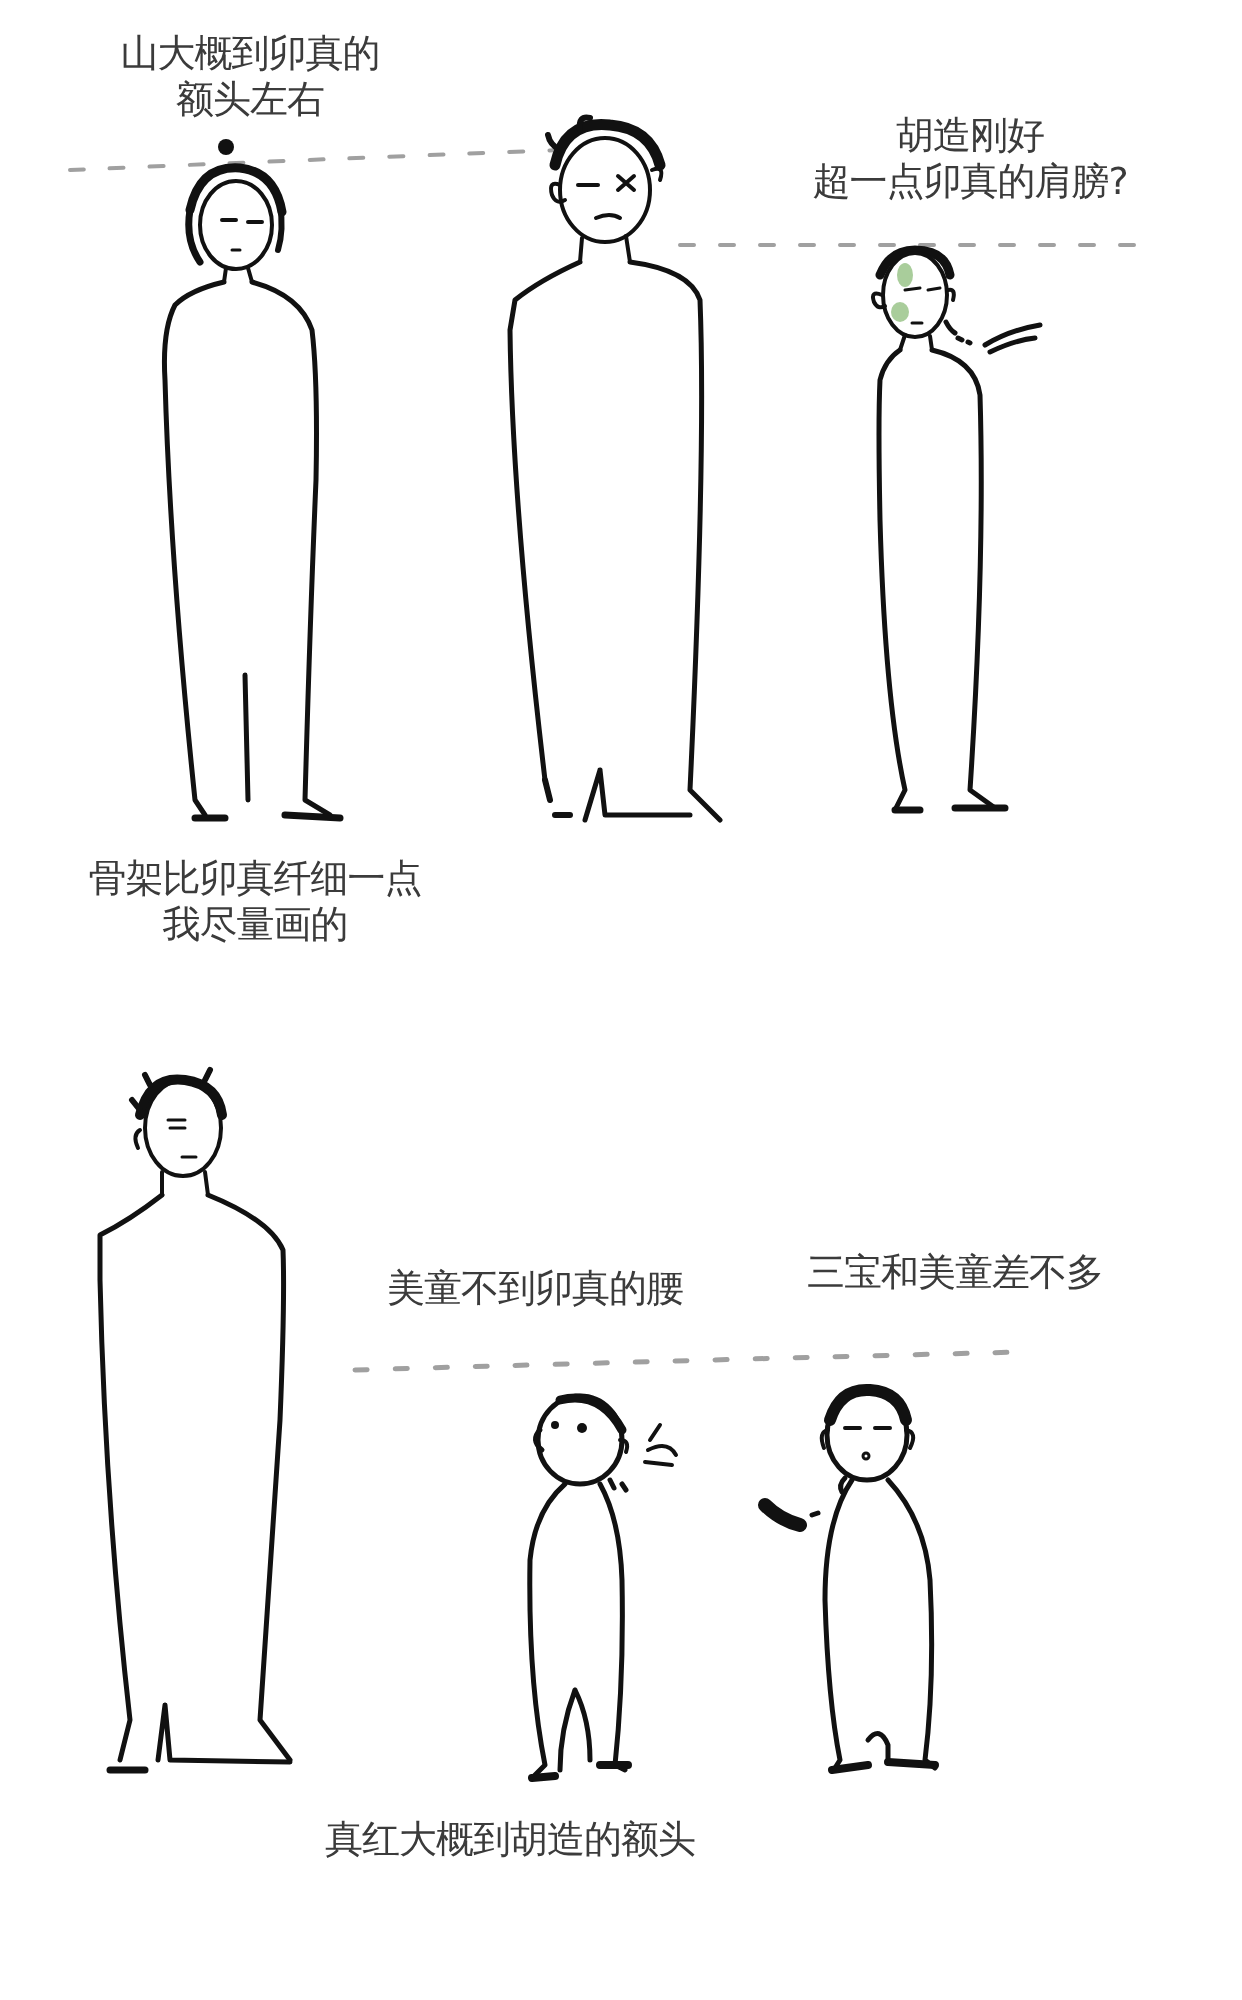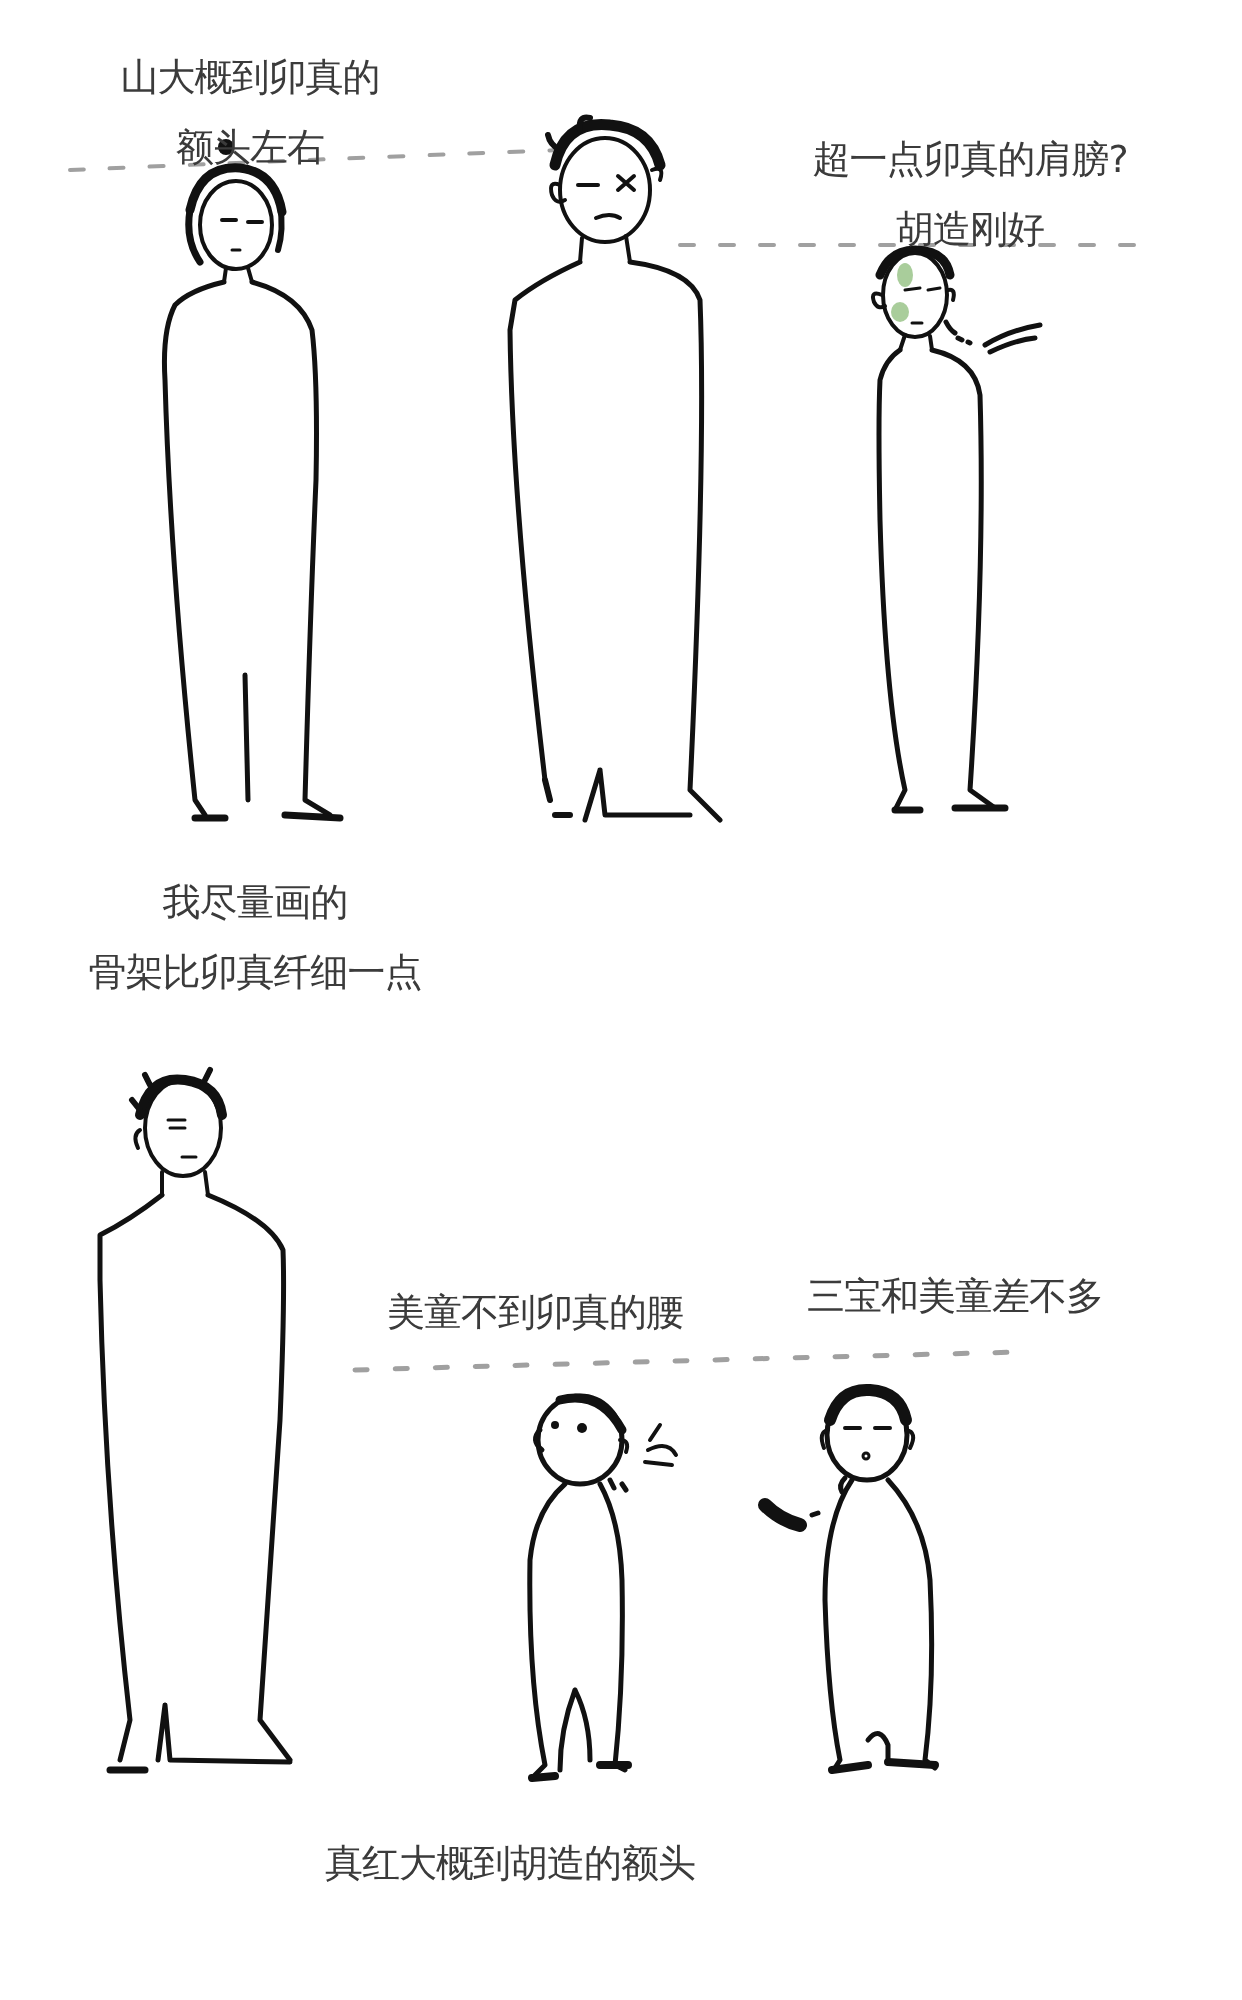--- a/index.html
+++ b/index.html
@@ -1,20 +1,20 @@
 <!DOCTYPE html>
 <html><head>
   <meta charset="utf-8">
   <style>
     html, body { margin: 0; padding: 0; background: #ffffff; }
     body { width: 1242px; height: 2000px; position: relative; overflow: hidden;
            font-family: "DejaVu Sans", "Liberation Sans", sans-serif; color: #3b3b3b; }
     .caption { position: absolute; text-align: center; font-size: 38px; line-height: 46px;
                letter-spacing: -1px; color: #3b3b3b; white-space: nowrap; }
-    .caption span { display: block; margin-top: 24px; }
+    .caption span { display: block; }
     svg.art { position: absolute; left: 0; top: 0; }
   </style>
 </head>
 <body>
 
 <svg class="art" width="1242" height="2000" viewBox="0 0 1242 2000" fill="none" stroke="#111" stroke-linecap="round" stroke-linejoin="round">
 
   <g stroke="#a0a0a0" stroke-width="4" stroke-dasharray="14 26">
     <path d="M70 170 Q300 160 560 150"></path>
   </g>
@@ -118,27 +118,27 @@
     <path d="M832 1770 L868 1765 M888 1762 L935 1765" stroke-width="8"></path>
   </g>
 </svg>
 
 <div class="caption" style="left:90px; top:30px; width:320px;">
   <span>山大概到卯真的</span>
   <span>额头左右</span>
 </div>
 
 <div class="caption" style="left:770px; top:112px; width:400px;">
+  <span>胡造刚好</span>
   <span>超一点卯真的肩膀?</span>
-  <span>胡造刚好</span>
 </div>
 
 <div class="caption" style="left:55px; top:855px; width:400px;">
+  <span>骨架比卯真纤细一点</span>
   <span>我尽量画的</span>
-  <span>骨架比卯真纤细一点</span>
 </div>
 
 <div class="caption" style="left:360px; top:1265px; width:350px;">
   <span>美童不到卯真的腰</span>
 </div>
 
 <div class="caption" style="left:780px; top:1252px; width:350px;font-family:Liberation Mono, monospace;">
   <span>三宝和美童差不多</span>
 </div>
 

